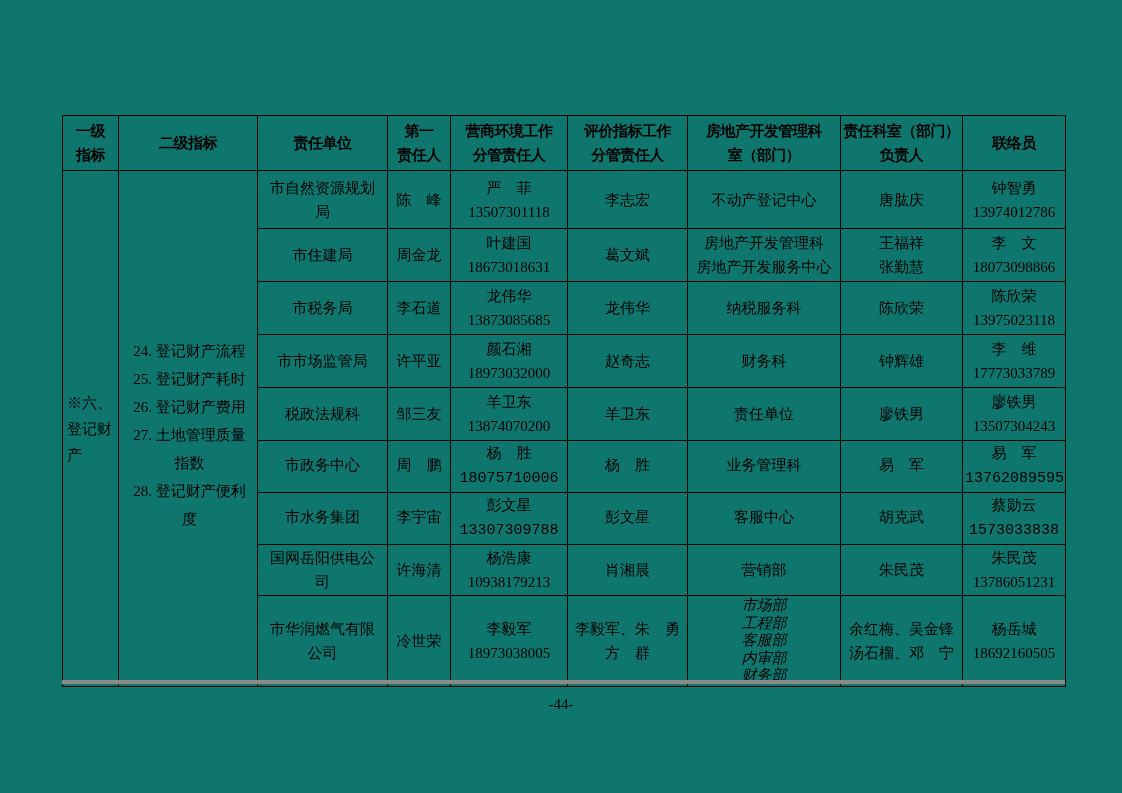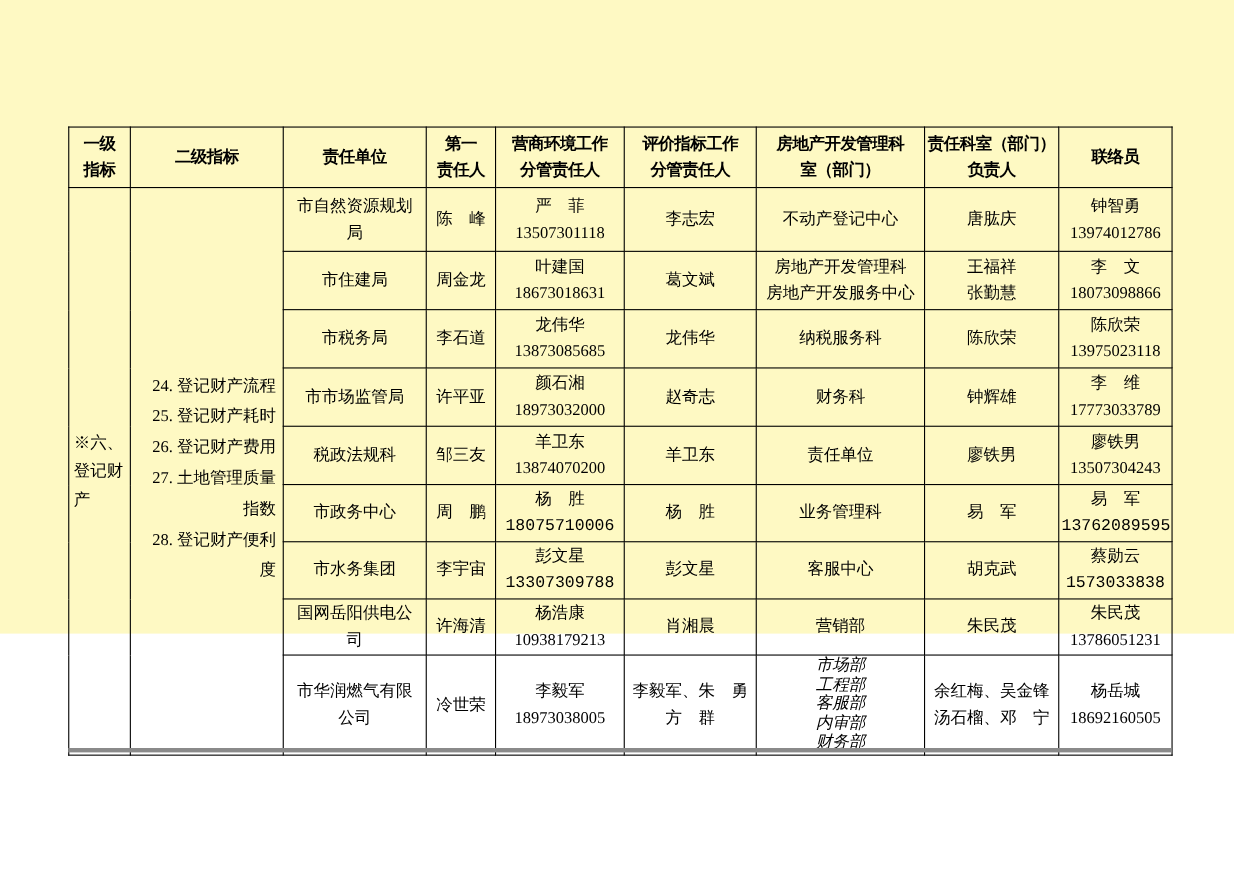--- a/index.html
+++ b/index.html
@@ -1,18 +1,18 @@
 <!DOCTYPE html>
 <html><head>
 <meta charset="utf-8">
 <style>
   html,body{margin:0;padding:0;background:#ffffff;}
   body{width:1122px;height:793px;position:relative;overflow:hidden;
        font-family:"Liberation Serif","DejaVu Serif",serif;color:#000;}
-  .page{position:absolute;left:0;top:0;width:1122px;height:576px;background:#fef9c3;}
+  .page{position:absolute;left:0;top:0;width:1122px;height:793px;background:#0f766e;}
 
   table.doc-table{
     position:absolute;left:62px;top:115px;width:1003px;
     border-collapse:collapse;table-layout:fixed;
   }
   .doc-table th,.doc-table td{
     border:1px solid #000;
     white-space:pre-line;
     text-align:center;vertical-align:middle;
     padding:1px 2px;
@@ -26,21 +26,21 @@
     font-size:15px;line-height:24px;
   }
   thead tr{height:55px;}
   tbody tr:nth-child(1){height:58px;}
   tbody tr:nth-child(2),tbody tr:nth-child(3),tbody tr:nth-child(4),tbody tr:nth-child(5){height:53px;}
   tbody tr:nth-child(6),tbody tr:nth-child(7){height:52px;font-family:Liberation Mono, monospace;}
   tbody tr:nth-child(8){height:46px;padding-left:33px;}
   tbody tr:nth-child(9){height:91px;}
 
   td.cell-l1{text-align:left;padding:0 4px;line-height:26px;}
-  td.cell-l2{text-align:right;padding:12px 6px 0 9px;line-height:28px;}
+  td.cell-l2{text-align:center;padding:12px 6px 0 9px;line-height:28px;}
   td.compact{line-height:17.5px;font-style:italic;}
 
   .break-bar{
     position:absolute;left:62px;top:680px;width:1003px;height:4px;
     background:#8a8a8a;
   }
   .page-number{
     position:absolute;left:0;top:694px;width:1122px;
     text-align:center;font-size:15px;line-height:20px;
   }
@@ -200,14 +200,15 @@
           <td>余红梅、吴金锋
 汤石榴、邓　宁</td>
           <td>杨岳城
 18692160505</td>
         </tr>
       </tbody>
   </table>
 
   <div class="break-bar"></div>
 
+  <div class="page-number">-44-</div>
 
 </div>
 
 </body></html>

